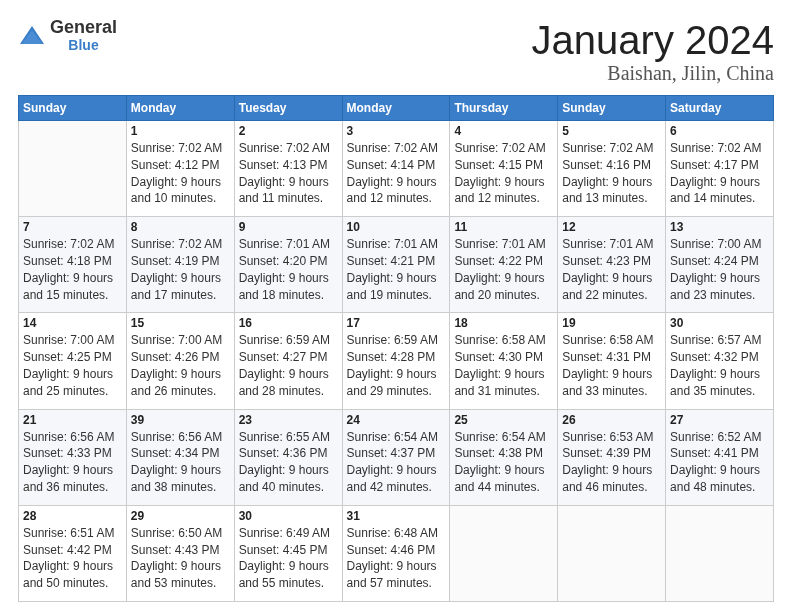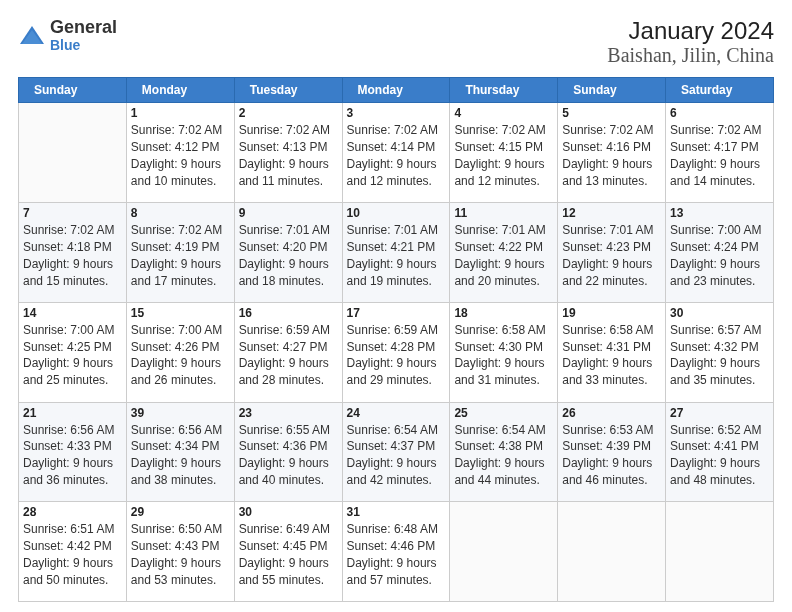--- a/index.html
+++ b/index.html
@@ -24,62 +24,63 @@
       margin-bottom: 10px;
     }
     .logo {
       display: flex;
       align-items: center;
     }
     .logo-text {
       display: flex;
       flex-direction: column;
       line-height: 1.1;
+      text-align: center;
     }
     .logo-general {
       font-size: 18px;
       font-weight: bold;
       color: #333;
     }
     .logo-blue {
       font-size: 14px;
       font-weight: bold;
       color: #3a7dc9;
     }
     .logo-icon {
       width: 28px;
       height: 28px;
       margin-right: 4px;
     }
     .title-block {
       text-align: right;
     }
     .month-title {
-      font-size: 24px;
+      font-size: 40px;
       font-weight: normal;
       color: #222;
       line-height: 1.1;
     }
     .location {
       font-size: 20px;
       color: #555;
       font-family: Liberation Serif, serif;
     }
     .calendar {
       flex: 1;
       border-collapse: collapse;
       width: 100%;
       table-layout: fixed;
     }
     .calendar th {
       background: #3a7dc9;
       color: #fff;
       font-size: 12px;
       font-weight: bold;
-      padding: 5px 15px;
+      padding: 5px 4px;
       text-align: left;
       border: 1px solid #2a6ab0;
     }
     .calendar td {
       border: 1px solid #ccc;
       vertical-align: top;
       padding: 3px 4px;
       font-size: 10px;
       color: #333;
       background: #fff;

